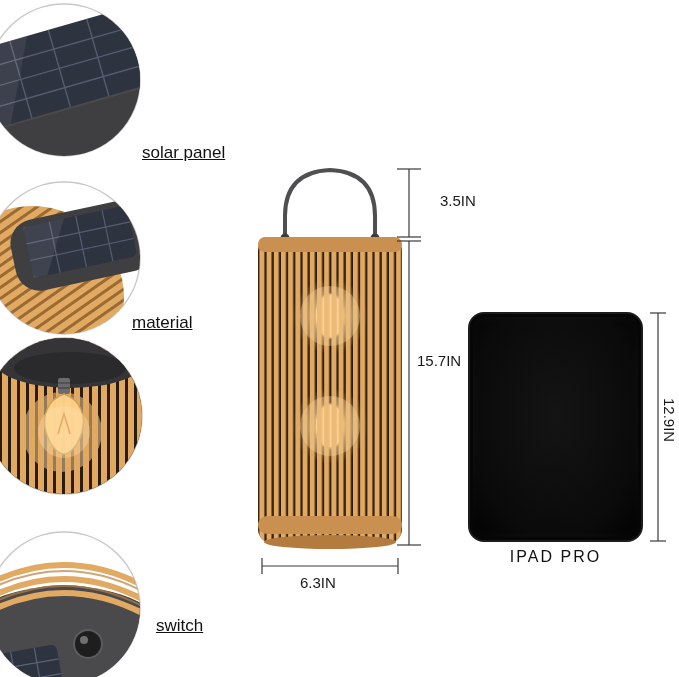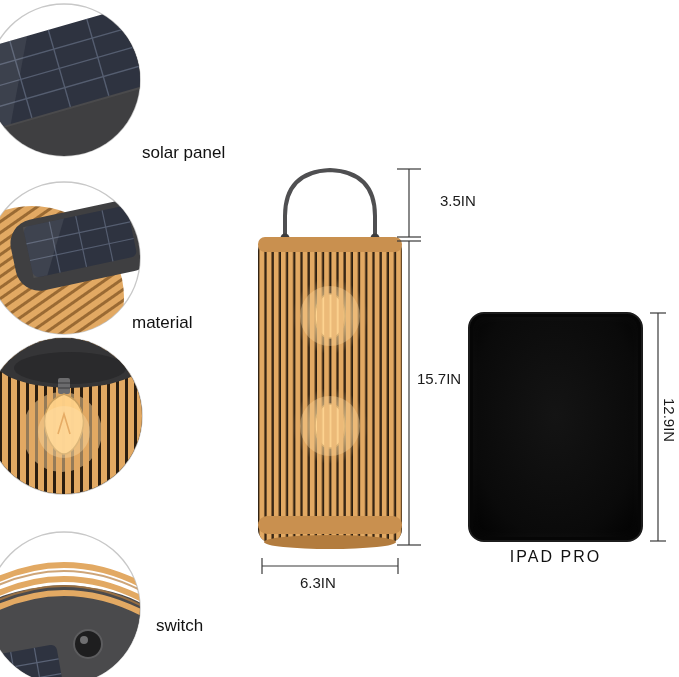--- a/index.html
+++ b/index.html
@@ -12,20 +12,21 @@
     font-family: "Liberation Sans", sans-serif;
     color: #111;
   }
   .callout { position: absolute; }
   .callout svg { display: block; }
   .callout-label {
     position: absolute;
     font-size: 17px;
     color: #111;
     white-space: nowrap;
+    text-decoration: underline;
   }
   .lantern-wrap { position: absolute; left: 245px; top: 158px; }
   .dims-overlay { position: absolute; left: 0; top: 0; pointer-events: none; }
   .dim-label {
     position: absolute;
     font-size: 15px;
     color: #1a1a1a;
     white-space: nowrap;
   }
   .dim-label.rot {
@@ -231,20 +232,20 @@
       <line x1="262" y1="558" x2="262" y2="574"></line>
       <line x1="398" y1="558" x2="398" y2="574"></line>
 
       <line x1="658" y1="313" x2="658" y2="541"></line>
       <line x1="650" y1="313" x2="666" y2="313"></line>
       <line x1="650" y1="541" x2="666" y2="541"></line>
     </g>
   </svg>
 
   <span class="dim-label" style="left:440px; top:192px;">3.5IN</span>
-  <span class="dim-label" style="left:417px; top:370px;">15.7IN</span>
+  <span class="dim-label" style="left:417px; top:352px;">15.7IN</span>
   <span class="dim-label centered" style="left:300px; top:574px; width:60px;">6.3IN</span>
   <span class="dim-label rot" style="left:678px; top:398px;">12.9IN</span>
 
   <div class="ipad"></div>
   <div class="ipad-label">IPAD PRO</div>
 
 </div>
 
 </body></html>

